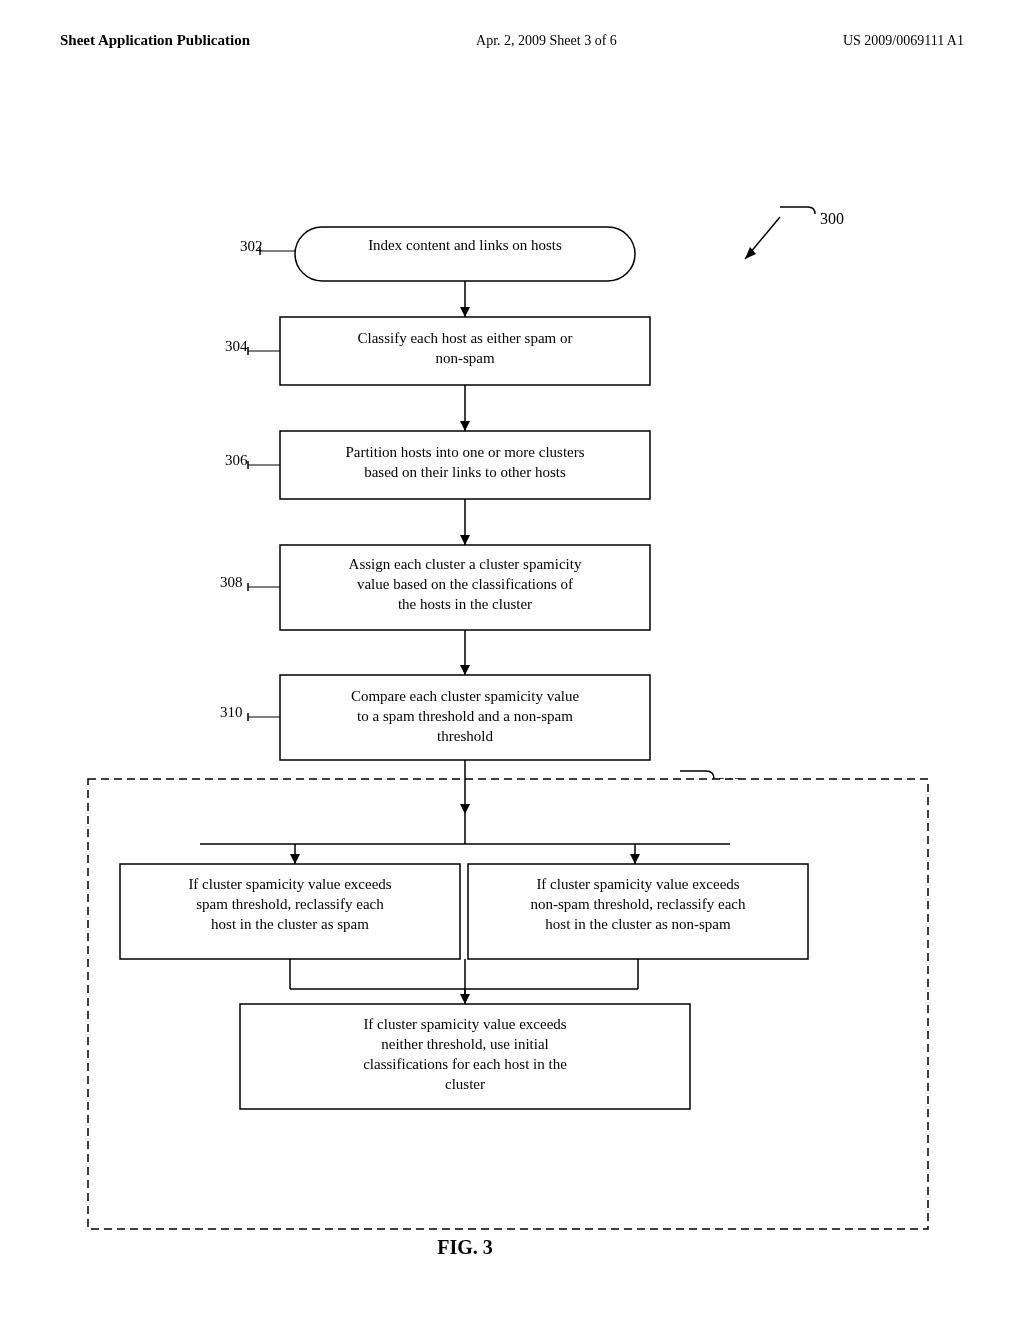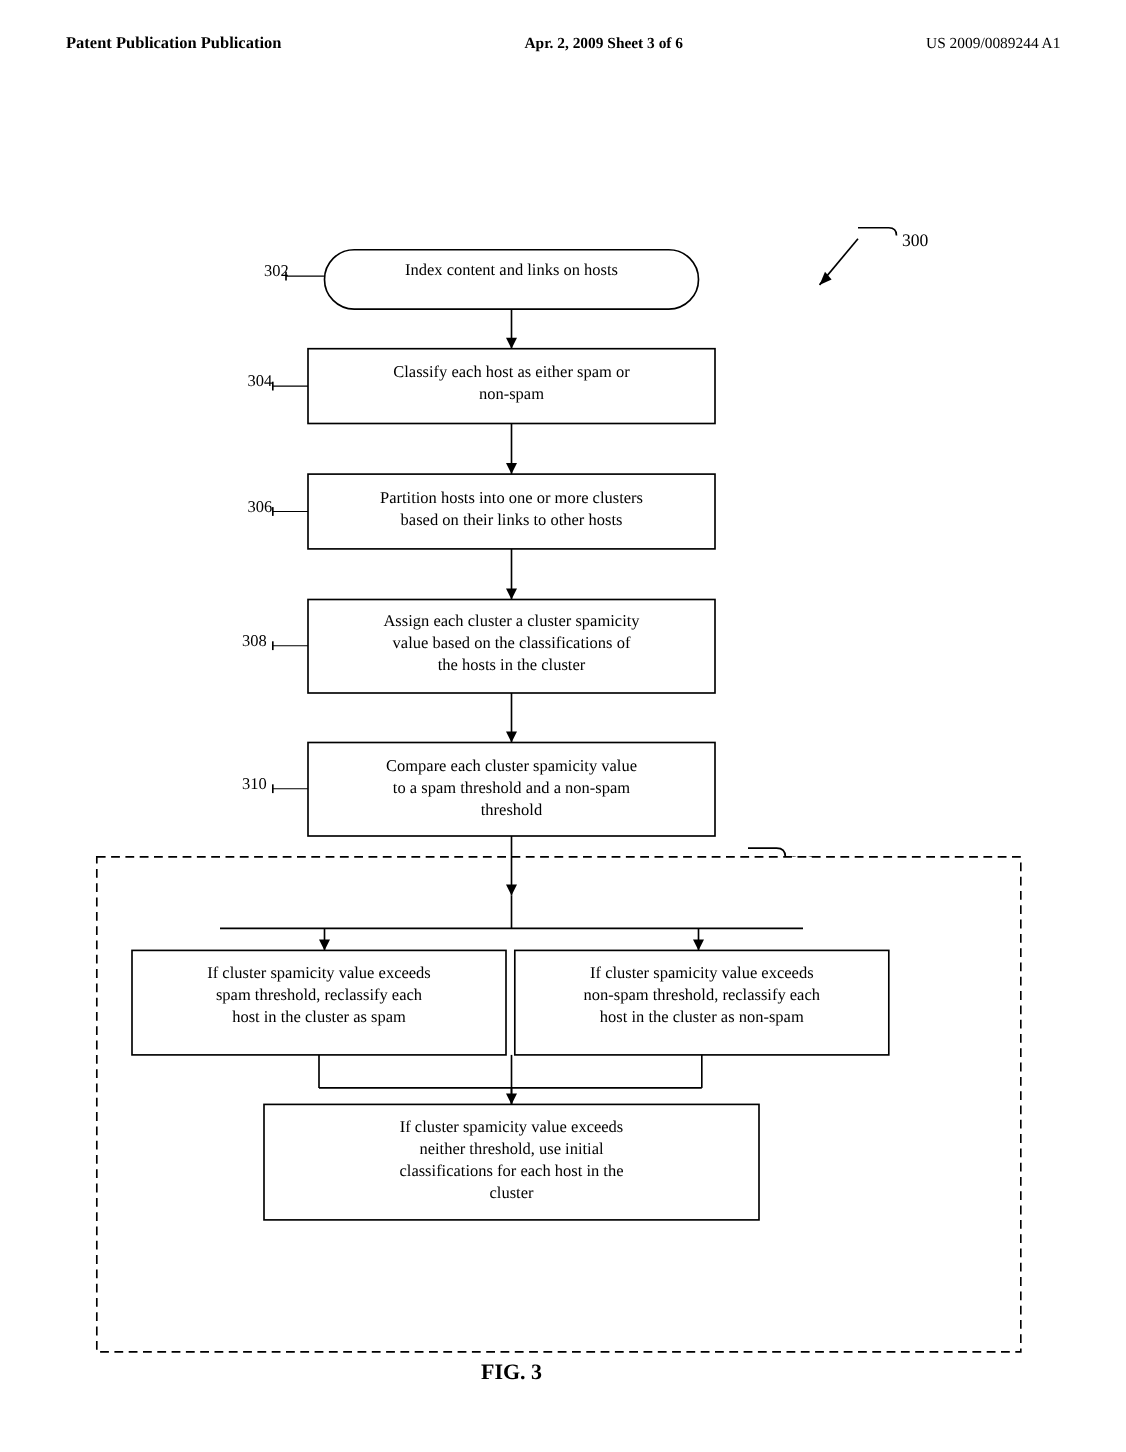--- a/index.html
+++ b/index.html
@@ -20,21 +20,20 @@
       font-size: 15px;
     }
 
     .header-left {
       font-weight: bold;
       font-size: 15px;
     }
 
     .header-center {
       font-size: 14px;
-      font-weight: bold;
     }
 
     .header-right {
       font-size: 14px;
     }
 
     .diagram-container {
       position: relative;
       width: 100%;
       height: 1180px;
@@ -47,23 +46,23 @@
       top: 0;
       left: 0;
       width: 1024px;
       height: 1220px;
     }
   </style>
 </head>
 <body>
 
 <div class="header">
-  <span class="header-left">Patent Publication Publication</span>
+  <span class="header-left">Sheet Application Publication</span>
   <span class="header-center">Apr. 2, 2009    Sheet 3 of 6</span>
-  <span class="header-right">US 2009/0089244 A1</span>
+  <span class="header-right">US 2009/0069111 A1</span>
 </div>
 
 <div class="diagram-container">
   <svg class="main-diagram" viewBox="0 0 1024 1220">
 
     <text x="820" y="155" font-family="Times New Roman" font-size="16">300</text>
 
     <path d="M 815,145 Q 815,138 808,138 L 780,138" fill="none" stroke="black" stroke-width="1.5"></path>
 
     <line x1="780" y1="148" x2="745" y2="190" stroke="black" stroke-width="1.5"></line>

